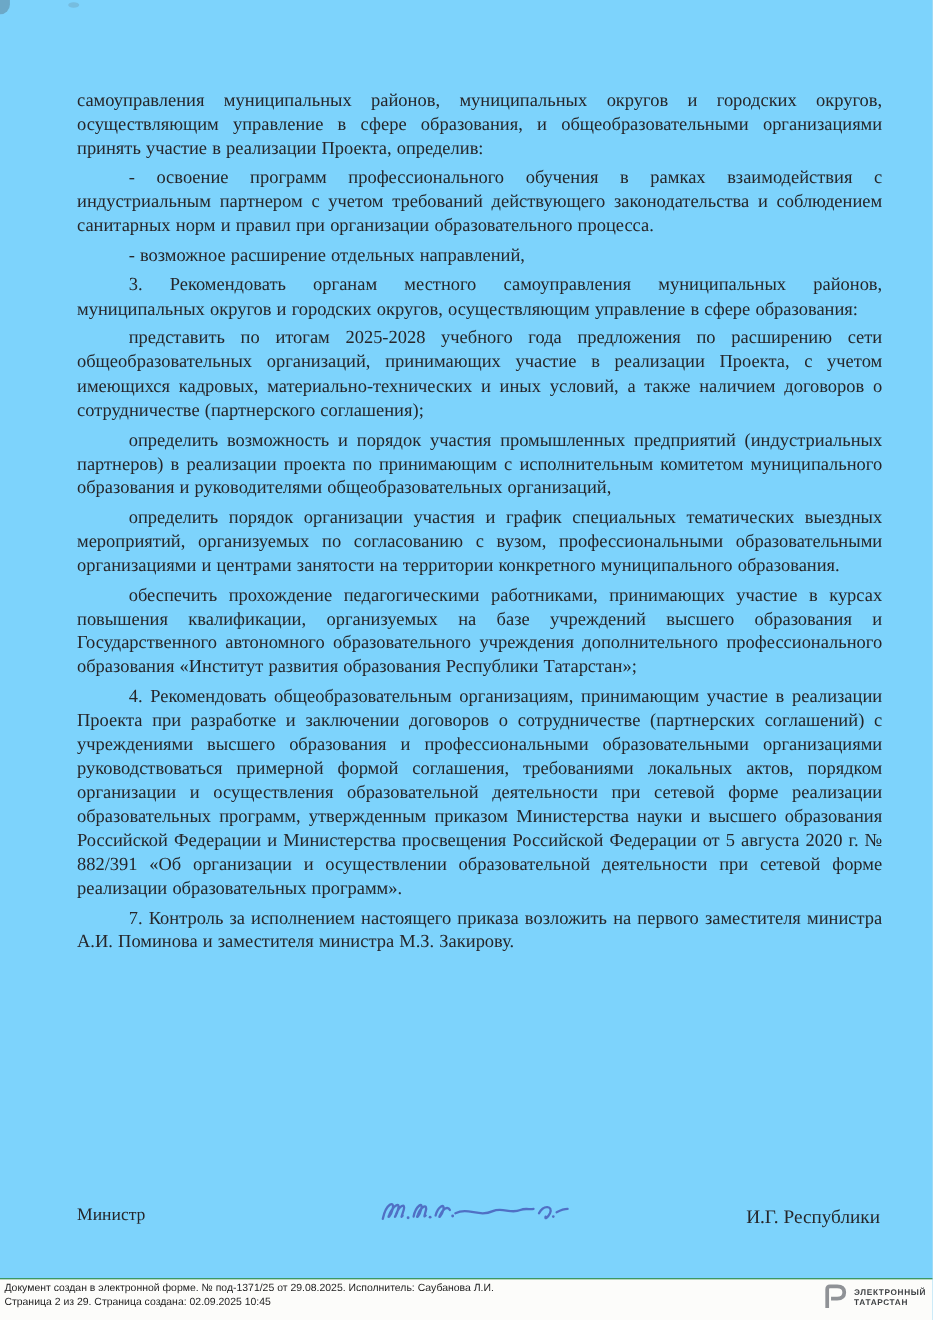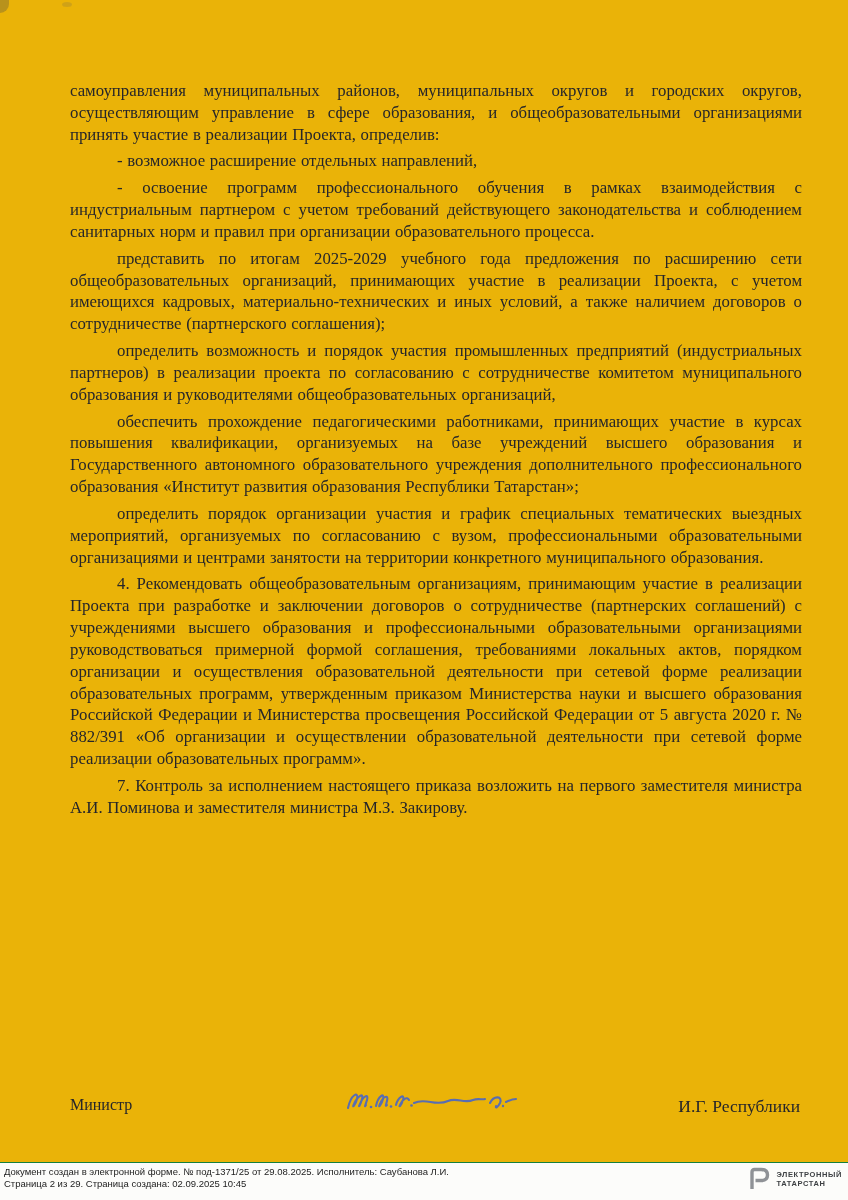--- a/index.html
+++ b/index.html
@@ -2,21 +2,21 @@
 <html><head>
 <meta charset="utf-8">
 <style>
   * { margin:0; padding:0; box-sizing:border-box; }
   html,body { width:848px; height:1200px; }
   body { background:#e9e9e7; font-family:"Liberation Serif", serif; }
 
   .page {
     position:relative;
     width:848px; height:1200px;
-    background:#eab308;
+    background:#7dd3fc;
     color:#232326;
     overflow:hidden;
   }
 
   
   .smudge-corner {
     position:absolute; left:0; top:0; width:9px; height:13px;
     background:rgba(70,70,75,.30); border-radius:0 0 9px 0;
   }
   .smudge-dot {
@@ -69,26 +69,27 @@
 </head>
 <body>
 
 <div class="page">
 
   <div class="smudge-corner"></div>
   <div class="smudge-dot"></div>
 
   <main class="doc-body">
     <p class="para cont">самоуправления муниципальных районов, муниципальных округов и городских округов, осуществляющим управление в сфере образования, и общеобразовательными организациями принять участие в реализации Проекта, определив:</p>
+    <p class="para">- освоение программ профессионального обучения в рамках взаимодействия с индустриальным партнером с учетом требований действующего законодательства и соблюдением санитарных норм и правил при организации образовательного процесса.</p>
     <p class="para">- возможное расширение отдельных направлений,</p>
-    <p class="para">- освоение программ профессионального обучения в рамках взаимодействия с индустриальным партнером с учетом требований действующего законодательства и соблюдением санитарных норм и правил при организации образовательного процесса.</p>
-    <p class="para">представить по итогам 2025-2029 учебного года предложения по расширению сети общеобразовательных организаций, принимающих участие в реализации Проекта, с учетом имеющихся кадровых, материально-технических и иных условий, а также наличием договоров о сотрудничестве (партнерского соглашения);</p>
-    <p class="para">определить возможность и порядок участия промышленных предприятий (индустриальных партнеров) в реализации проекта по согласованию с сотрудничестве комитетом муниципального образования и руководителями общеобразовательных организаций,</p>
+    <p class="para">3. Рекомендовать органам местного самоуправления муниципальных районов, муниципальных округов и городских округов, осуществляющим управление в сфере образования:</p>
+    <p class="para">представить по итогам 2025-2028 учебного года предложения по расширению сети общеобразовательных организаций, принимающих участие в реализации Проекта, с учетом имеющихся кадровых, материально-технических и иных условий, а также наличием договоров о сотрудничестве (партнерского соглашения);</p>
+    <p class="para">определить возможность и порядок участия промышленных предприятий (индустриальных партнеров) в реализации проекта по принимающим с исполнительным комитетом муниципального образования и руководителями общеобразовательных организаций,</p>
+    <p class="para">определить порядок организации участия и график специальных тематических выездных мероприятий, организуемых по согласованию с вузом, профессиональными образовательными организациями и центрами занятости на территории конкретного муниципального образования.</p>
     <p class="para">обеспечить прохождение педагогическими работниками, принимающих участие в курсах повышения квалификации, организуемых на базе учреждений высшего образования и Государственного автономного образовательного учреждения дополнительного профессионального образования «Институт развития образования Республики Татарстан»;</p>
-    <p class="para">определить порядок организации участия и график специальных тематических выездных мероприятий, организуемых по согласованию с вузом, профессиональными образовательными организациями и центрами занятости на территории конкретного муниципального образования.</p>
     <p class="para">4. Рекомендовать общеобразовательным организациям, принимающим участие в реализации Проекта при разработке и заключении договоров о сотрудничестве (партнерских соглашений) с учреждениями высшего образования и профессиональными образовательными организациями руководствоваться примерной формой соглашения, требованиями локальных актов, порядком организации и осуществления образовательной деятельности при сетевой форме реализации образовательных программ, утвержденным приказом Министерства науки и высшего образования Российской Федерации и Министерства просвещения Российской Федерации от 5 августа 2020 г. № 882/391 «Об организации и осуществлении образовательной деятельности при сетевой форме реализации образовательных программ».</p>
     <p class="para">7. Контроль за исполнением настоящего приказа возложить на первого заместителя министра А.И. Поминова и заместителя министра М.З. Закирову.</p>
   </main>
 
   <div class="sig-title">Министр</div>
 
   <svg class="sig-mark" viewBox="0 0 180 44" xmlns="http://www.w3.org/2000/svg">
     <g fill="none" stroke="#4d68c0" stroke-width="2.1" stroke-linecap="round" opacity="0.92">
       <path d="M10 30 C13 16 21 13 19 21 C17.5 27 13.5 31 16 26 C19.5 18 26 14 24 21 C22.5 27 19.5 31 22 26 C25 18 31 15 29 22 C27.5 27 26 30 28 27"></path>
       <path d="M38 28 C40 18 47 14 45 21 C43.5 27 39.5 31 42 26 C45 18 51 16 49 23 C48 27 47 29 49 27"></path>

